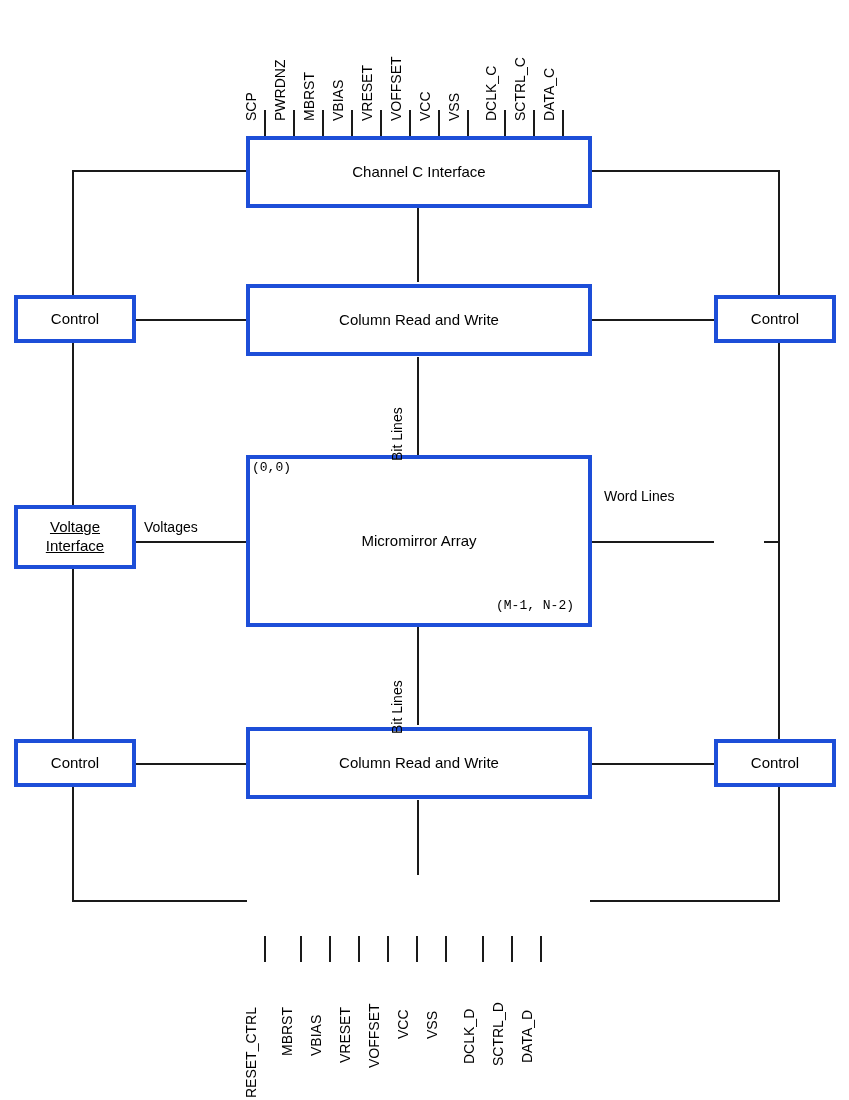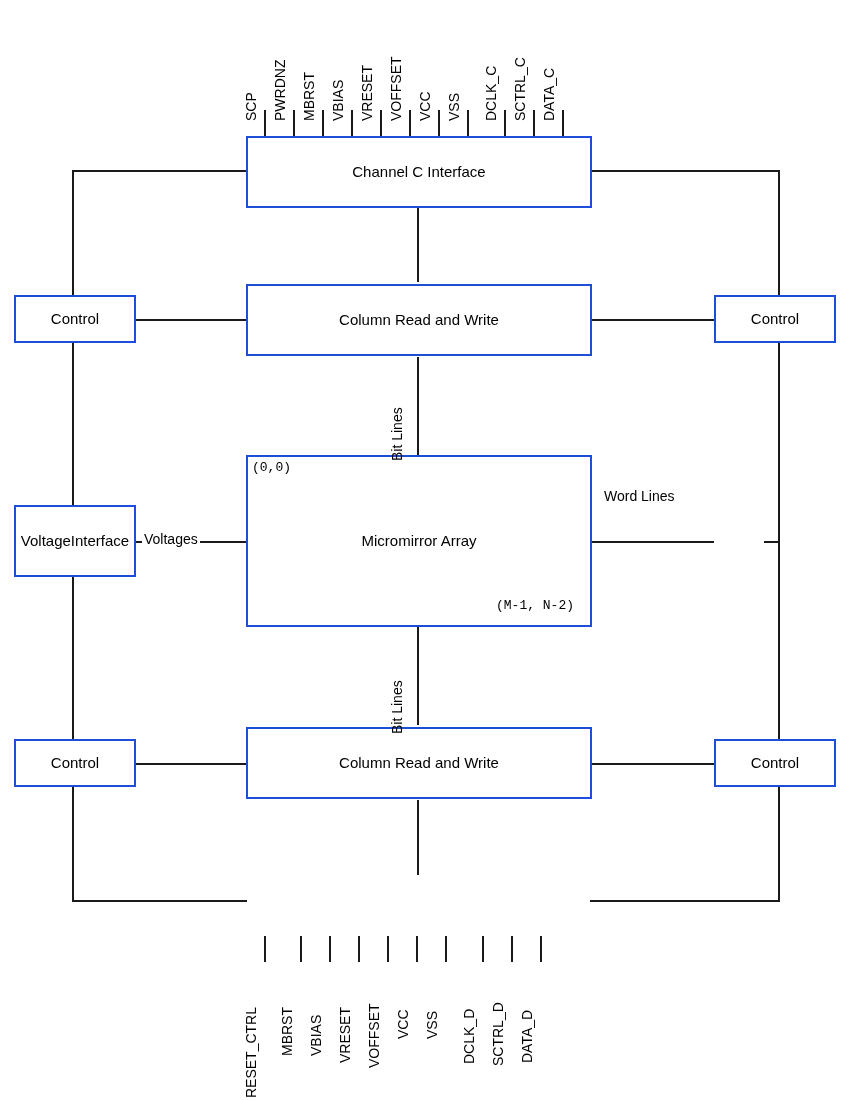--- a/index.html
+++ b/index.html
@@ -12,21 +12,21 @@
     width: 849px;
     height: 1100px;
     background: #ffffff;
     font-family: "Liberation Sans", sans-serif;
     color: #000000;
     overflow: hidden;
   }
   .box {
     position: absolute;
     box-sizing: border-box;
-    border: 2px solid #1d4ed8;
+    border: 4px solid #1d4ed8;
     background: #ffffff;
     display: flex;
     align-items: center;
     justify-content: center;
     text-align: center;
     font-size: 15px;
     line-height: 1.25;
     z-index: 3;
   }
   .line {
@@ -151,29 +151,29 @@
   </div>
 
   <div class="box" style="left:14px; top:739px; width:122px; height:48px;">
     <span>Control</span>
   </div>
 
   <div class="box" style="left:714px; top:739px; width:122px; height:48px;">
     <span>Control</span>
   </div>
 
-  <div class="box" style="left:14px; top:505px; width:122px; height:72px; flex-direction:row;">
+  <div class="box" style="left:14px; top:505px; width:122px; height:64px; flex-direction:column;text-decoration:underline;">
     <span class="two-line">Voltage</span>
     <span class="two-line">Interface</span>
   </div>
 
 
   <div class="vlabel" style="left:405px; top:445px;">Bit Lines</div>
   <div class="vlabel" style="left:405px; top:718px;">Bit Lines</div>
-  <div class="hlabel" style="left:142px; top:531px;">Voltages</div>
+  <div class="hlabel" style="left:142px; top:519px;">Voltages</div>
   <div class="hlabel" style="left:602px; top:488px;">Word Lines</div>
 
   <div class="line v" style="left:264px; top:936px; height:26px;"></div>
   <div class="line v" style="left:300px; top:936px; height:26px;"></div>
   <div class="line v" style="left:329px; top:936px; height:26px;"></div>
   <div class="line v" style="left:358px; top:936px; height:26px;"></div>
   <div class="line v" style="left:387px; top:936px; height:26px;"></div>
   <div class="line v" style="left:416px; top:936px; height:26px;"></div>
   <div class="line v" style="left:445px; top:936px; height:26px;"></div>
   <div class="line v" style="left:482px; top:936px; height:26px;"></div>

